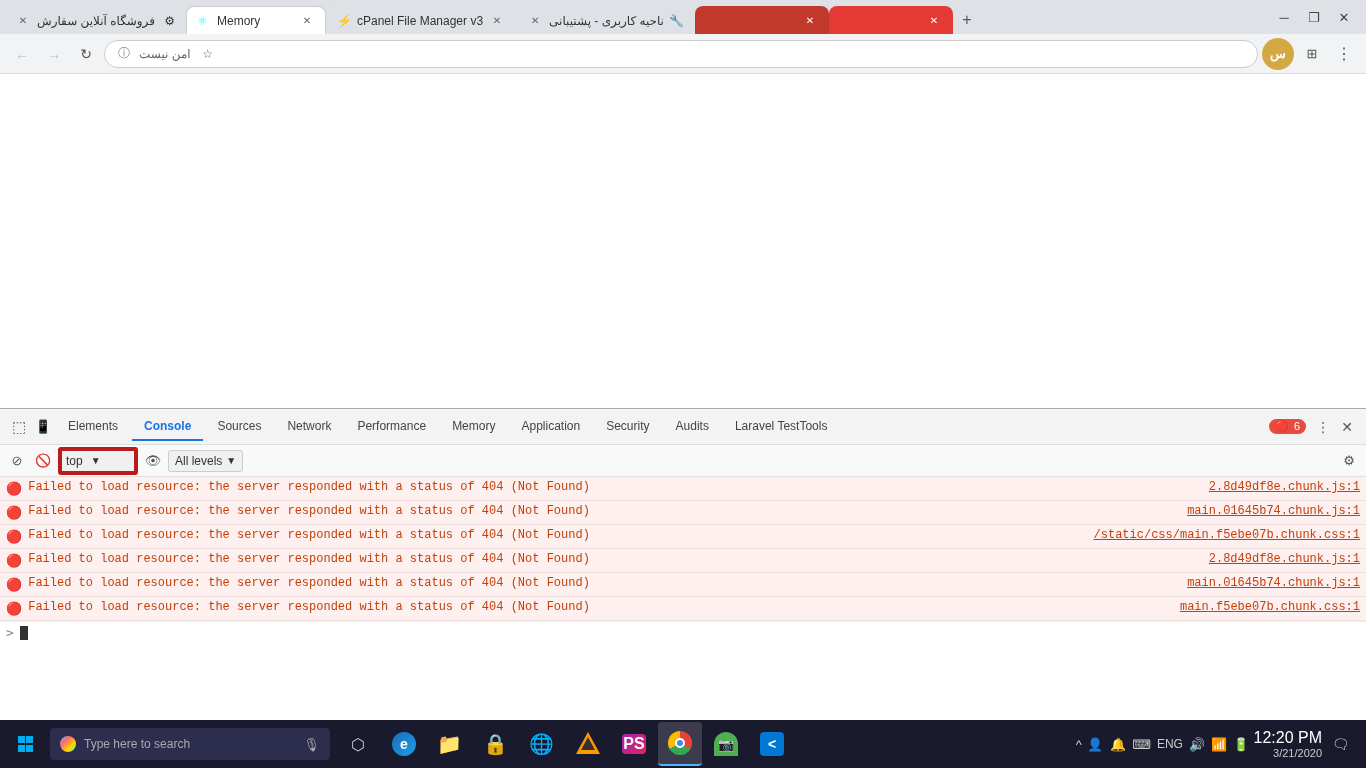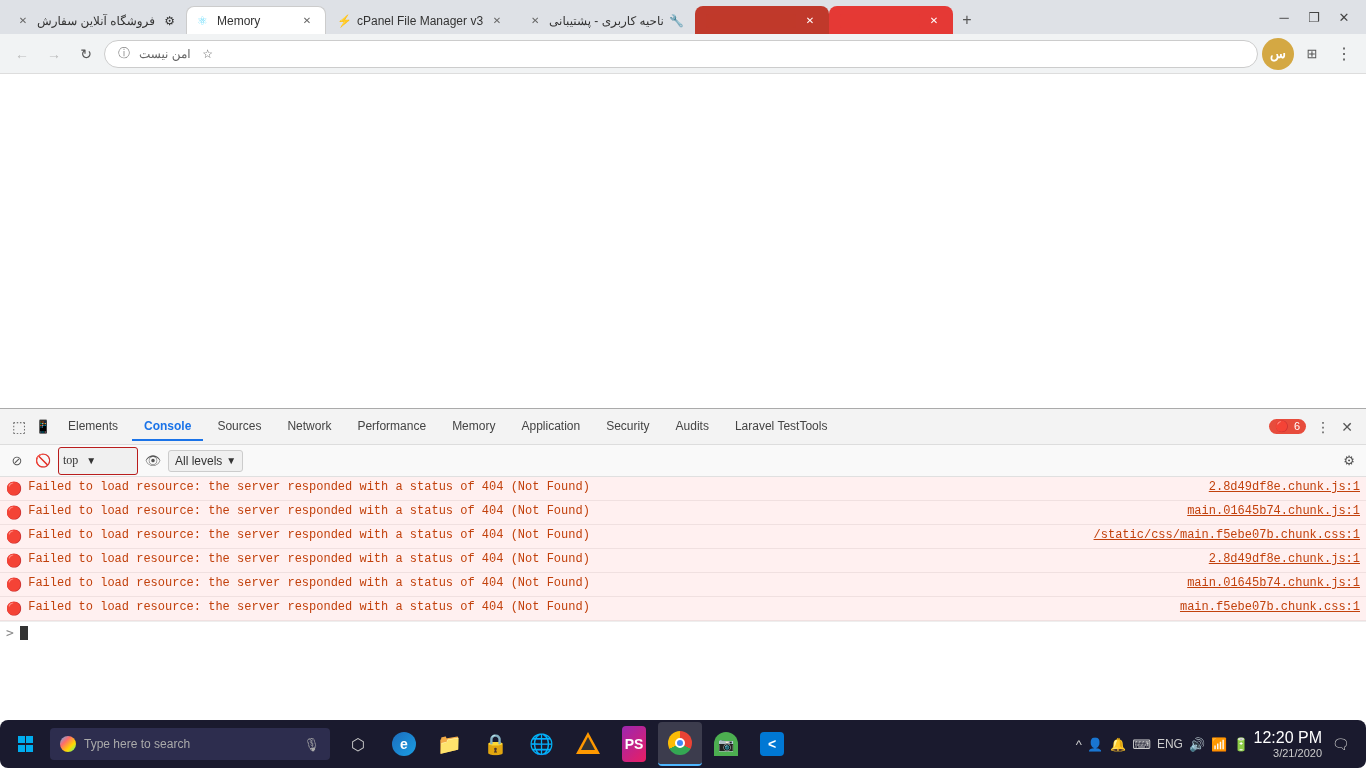--- a/index.html
+++ b/index.html
@@ -248,31 +248,30 @@
       align-items: center;
       justify-content: center;
       font-size: 13px;
       color: #555;
       cursor: pointer;
       border-radius: 3px;
     }
     .context-select {
       height: 28px;
       background: #f0f0f0;
-      border: 1px solid #b91c1c;
+      border: 4px solid #b91c1c;
       border-radius: 3px;
       font-size: 12px;
       color: #333;
       padding: 0 4px;
       display: flex;
       align-items: center;
       gap: 4px;
       cursor: pointer;
       min-width: 80px;
-      font-family: Liberation Serif, serif;
     }
     .eye-btn {
       width: 22px;
       height: 22px;
       display: flex;
       align-items: center;
       justify-content: center;
       font-size: 13px;
       cursor: pointer;
       color: #555;
@@ -374,21 +373,20 @@
     @keyframes blink { 0%,100%{opacity:1} 50%{opacity:0} }
 
     
     .taskbar {
       height: 48px;
       background: #1a1a2e;
       display: flex;
       align-items: center;
       padding: 0 4px;
       gap: 2px;
-      border-radius: 8px;
     }
     .taskbar-start {
       width: 44px;
       height: 44px;
       display: flex;
       align-items: center;
       justify-content: center;
       cursor: pointer;
     }
     .taskbar-search {
@@ -677,21 +675,21 @@
       </div>
 
       <div class="tb-app">
         <div style="width:24px;height:24px;position:relative;">
           <div style="width:0;height:0;border-left:12px solid transparent;border-right:12px solid transparent;border-bottom:22px solid #f90;position:absolute;top:0;left:0;"></div>
           <div style="width:0;height:0;border-left:7px solid transparent;border-right:7px solid transparent;border-bottom:13px solid #333;position:absolute;top:5px;left:5px;"></div>
         </div>
       </div>
 
       <div class="tb-app">
-        <div style="width:24px;height:36px;background:linear-gradient(135deg,#9c27b0,#e91e63);border-radius:4px;display:flex;align-items:center;justify-content:center;color:#fff;font-size:14px;font-weight:bold;">PS</div>
+        <div style="width:24px;height:20px;background:linear-gradient(135deg,#9c27b0,#e91e63);border-radius:4px;display:flex;align-items:center;justify-content:center;color:#fff;font-size:16px;font-weight:bold;">PS</div>
       </div>
 
       <div class="tb-app active">
         <div style="width:24px;height:24px;border-radius:50%;background:conic-gradient(#ea4335 0deg 120deg,#34a853 120deg 240deg,#fbbc05 240deg 360deg);display:flex;align-items:center;justify-content:center;">
           <div style="width:10px;height:10px;border-radius:50%;background:#4285f4;border:2px solid #fff;"></div>
         </div>
       </div>
 
       <div class="tb-app">
         <div style="width:24px;height:24px;background:#4caf50;border-radius:12px 12px 0 0;display:flex;align-items:center;justify-content:center;color:#fff;font-size:13px;">📷</div>

